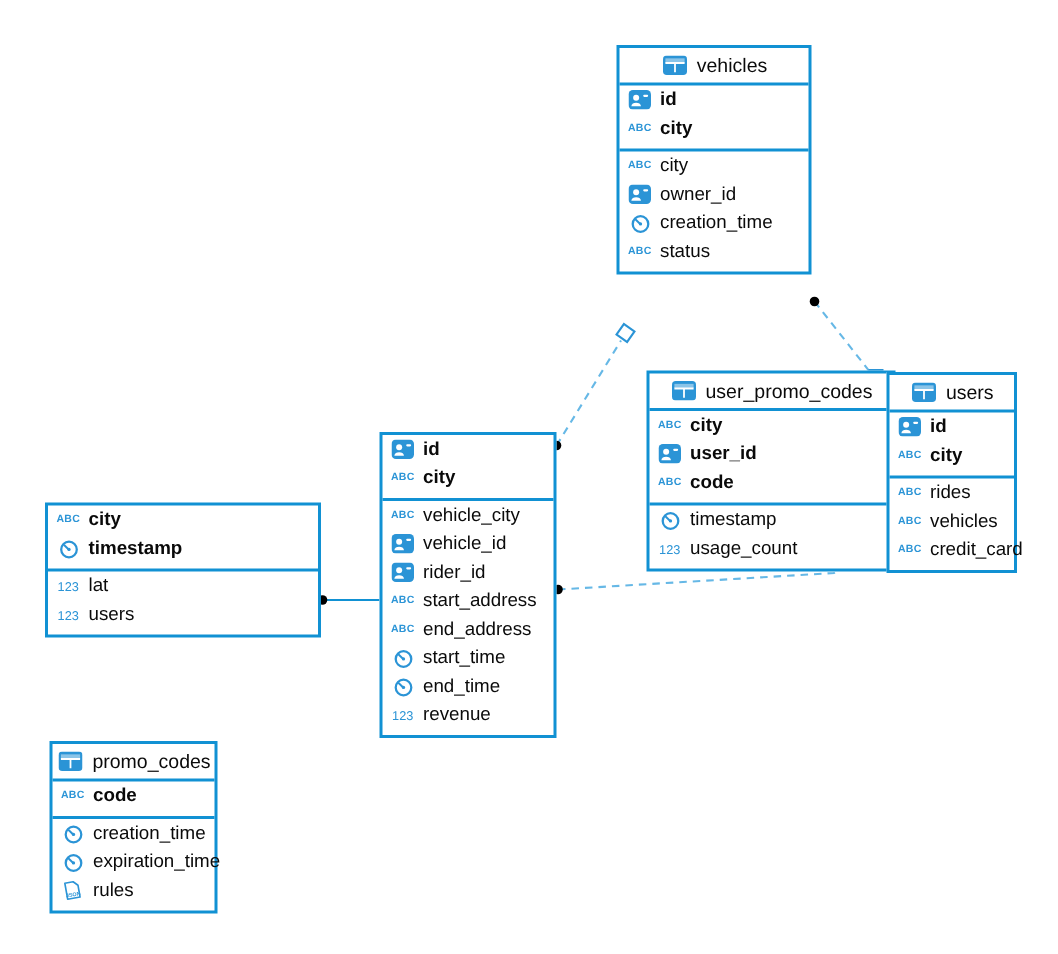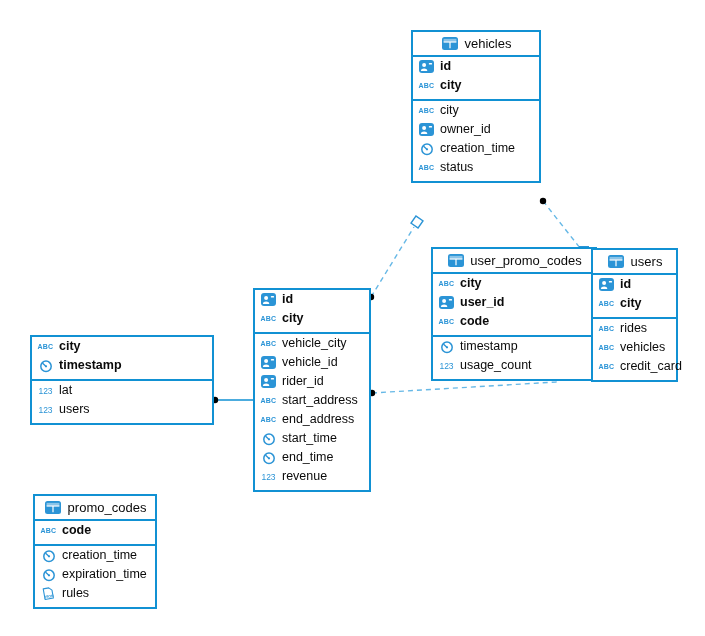--- a/index.html
+++ b/index.html
@@ -343,21 +343,21 @@
           <span>lat</span>
         </div>
         <div class="row">
           <span class="ic">
             <span class="numicon">123</span>
           </span>
           <span>users</span>
         </div>
       </div>
     </div>
-    <div class="entity" style="left: 33px; top: 494px; width: 124px;">
+    <div class="entity" style="left: 33px; top: 494px; width: 112px;">
       <div class="ehead">
         <span class="ic">
           <svg width="16" height="13" viewBox="0 0 16 13">
             <rect x="0" y="0" width="16" height="13" rx="2.5" fill="#2b94d6"></rect>
             <rect x="1.6" y="1.9" width="12.8" height="2.9" fill="#fff" opacity="0.45"></rect>
             <line x1="1.6" y1="5" x2="14.4" y2="5" stroke="#fff" stroke-width="1.2"></line>
             <line x1="8" y1="5" x2="8" y2="11.2" stroke="#fff" stroke-width="1.2"></line>
           </svg>
         </span>
         <span>promo_codes</span>

